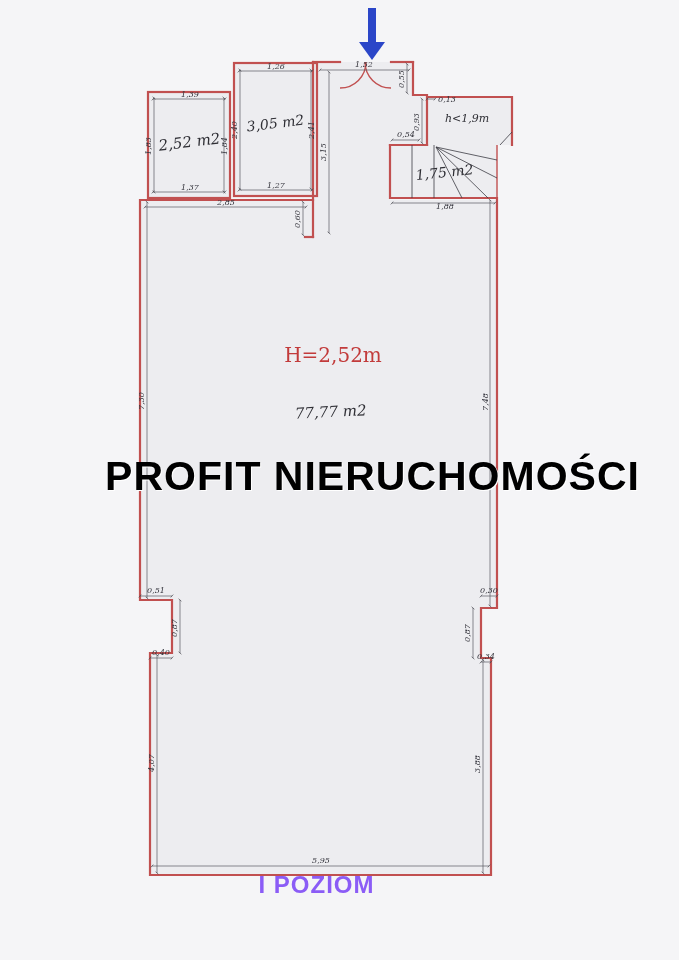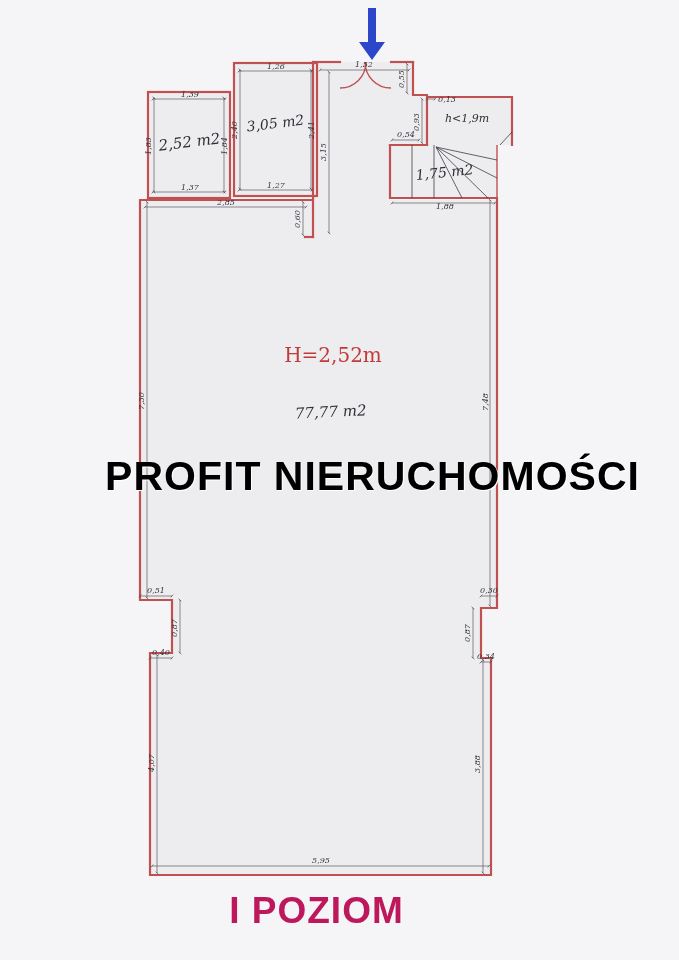--- a/index.html
+++ b/index.html
@@ -12,23 +12,23 @@
   .dimline{stroke:#5a5a62;stroke-width:0.7;fill:none;}
   .stair{stroke:#3c3c44;stroke-width:0.8;fill:none;}
   .dim{font:italic 8px "DejaVu Serif", serif;fill:#34343c;text-anchor:middle;}
   .area{font:italic 14px "DejaVu Serif", serif;fill:#2f2f35;text-anchor:middle;}
   .area-big{font:italic 15px "DejaVu Serif", serif;fill:#2f2f35;text-anchor:middle;}
   .hlabel{font:italic 11px "DejaVu Serif", serif;fill:#2f2f35;text-anchor:middle;}
   .redlabel{font:20px "DejaVu Serif", serif;fill:#c23b3b;text-anchor:middle;}
   .watermark{position:absolute;top:453px;left:0;width:100%;text-align:center;
     font-family:"Liberation Sans", sans-serif;font-weight:bold;font-size:41px;
     color:#000000;letter-spacing:1px;text-shadow:1px 1px 0 #ffffff;user-select:none;padding-left:33px;}
-  .plan-title{position:absolute;top:890px;left:50%;transform:translateX(-50%) translateX(-23px);
-    font-family:"Liberation Sans", sans-serif;font-weight:bold;font-size:37px;
-    color:#be185d;letter-spacing:1px;}
+  .plan-title{position:absolute;top:871px;left:50%;transform:translateX(-50%) translateX(-23px);
+    font-family:"Liberation Sans", sans-serif;font-weight:bold;font-size:24px;
+    color:#8b5cf6;letter-spacing:1px;}
 </style>
 </head>
 <body>
 
 <div class="page">
 
 <svg width="679" height="960" viewBox="0 0 679 960">
   <defs>
     <marker id="tk" viewBox="0 0 6 6" markerWidth="6" markerHeight="6" refX="3" refY="3" orient="auto">
       <path d="M1.2,5 L4.8,1" stroke="#4a4a52" stroke-width="1" fill="none"></path>

